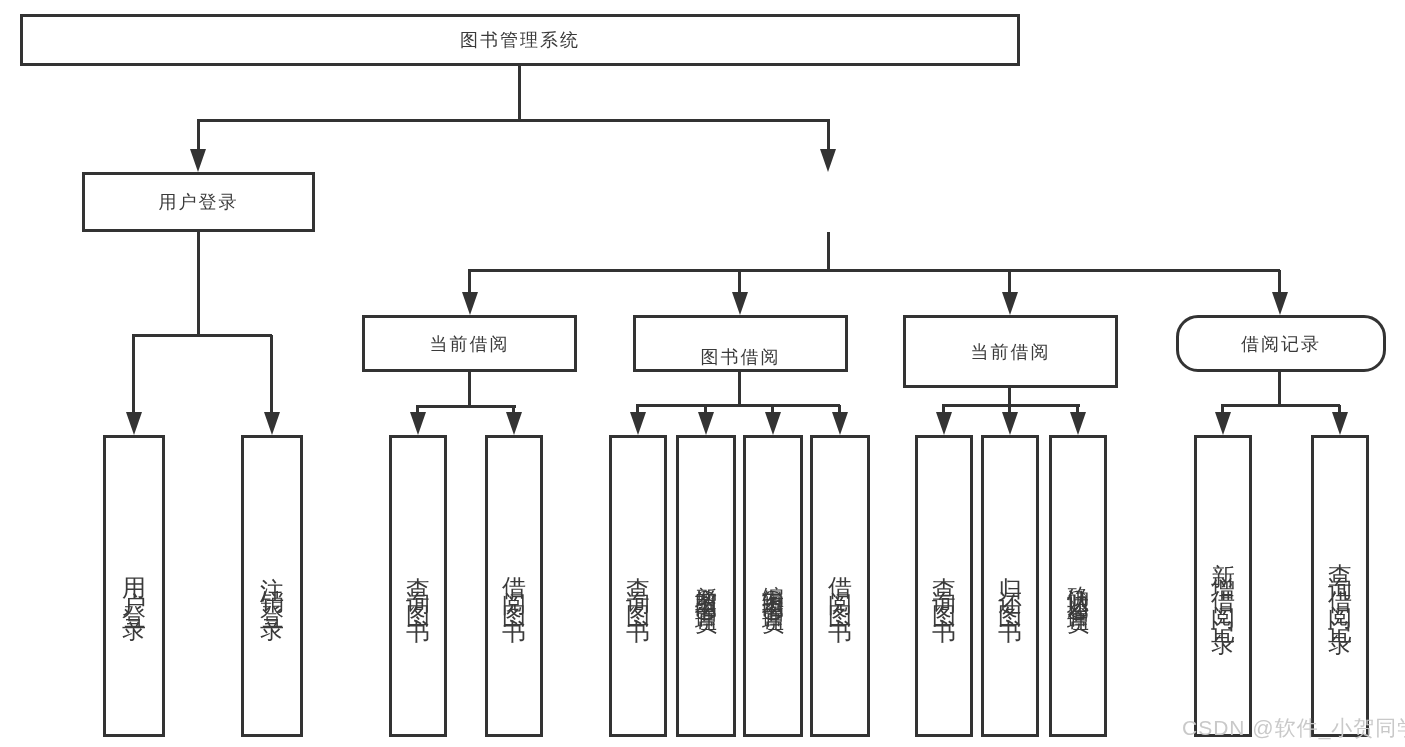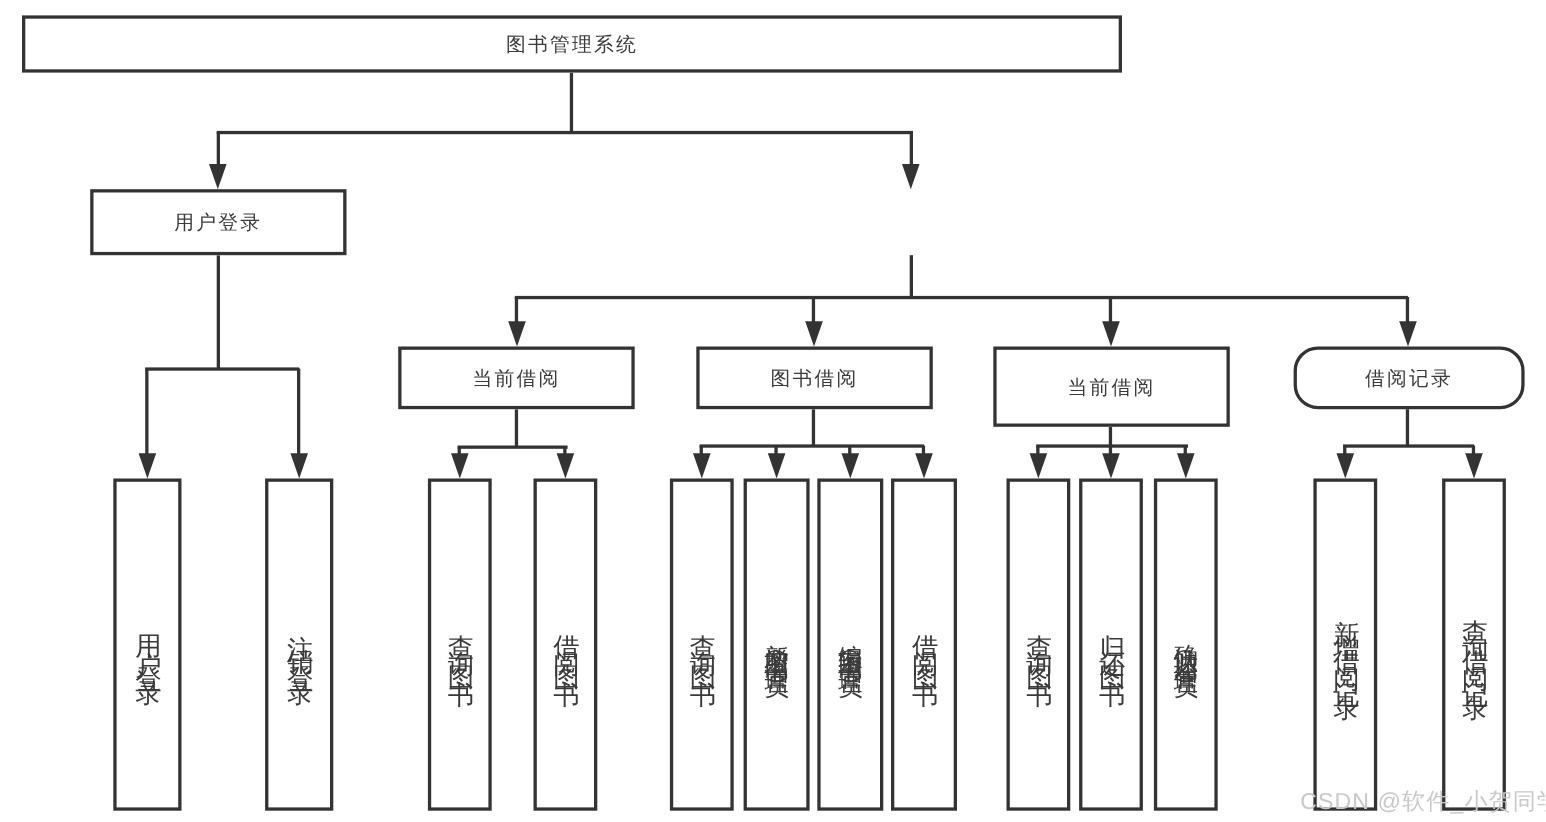--- a/index.html
+++ b/index.html
@@ -66,21 +66,21 @@
     <span>图书管理系统</span>
   </div>
 
   <div class="box" style="left:82px;top:172px;width:233px;height:60px;">
     <span>用户登录</span>
   </div>
 
   <div class="box" style="left:362px;top:315px;width:215px;height:57px;">
     <span>当前借阅</span>
   </div>
-  <div class="box" style="left:633px;top:315px;width:215px;height:57px;">
+  <div class="box" style="left:633px;top:315px;width:215px;height:57px;align-items:flex-end;">
     <span>图书借阅</span>
   </div>
   <div class="box" style="left:903px;top:315px;width:215px;height:73px;">
     <span>当前借阅</span>
   </div>
   <div class="box" style="left:1176px;top:315px;width:210px;height:57px;border-radius:22px;">
     <span>借阅记录</span>
   </div>
 
   <div class="box leaf" style="left:103px;width:62px;">

